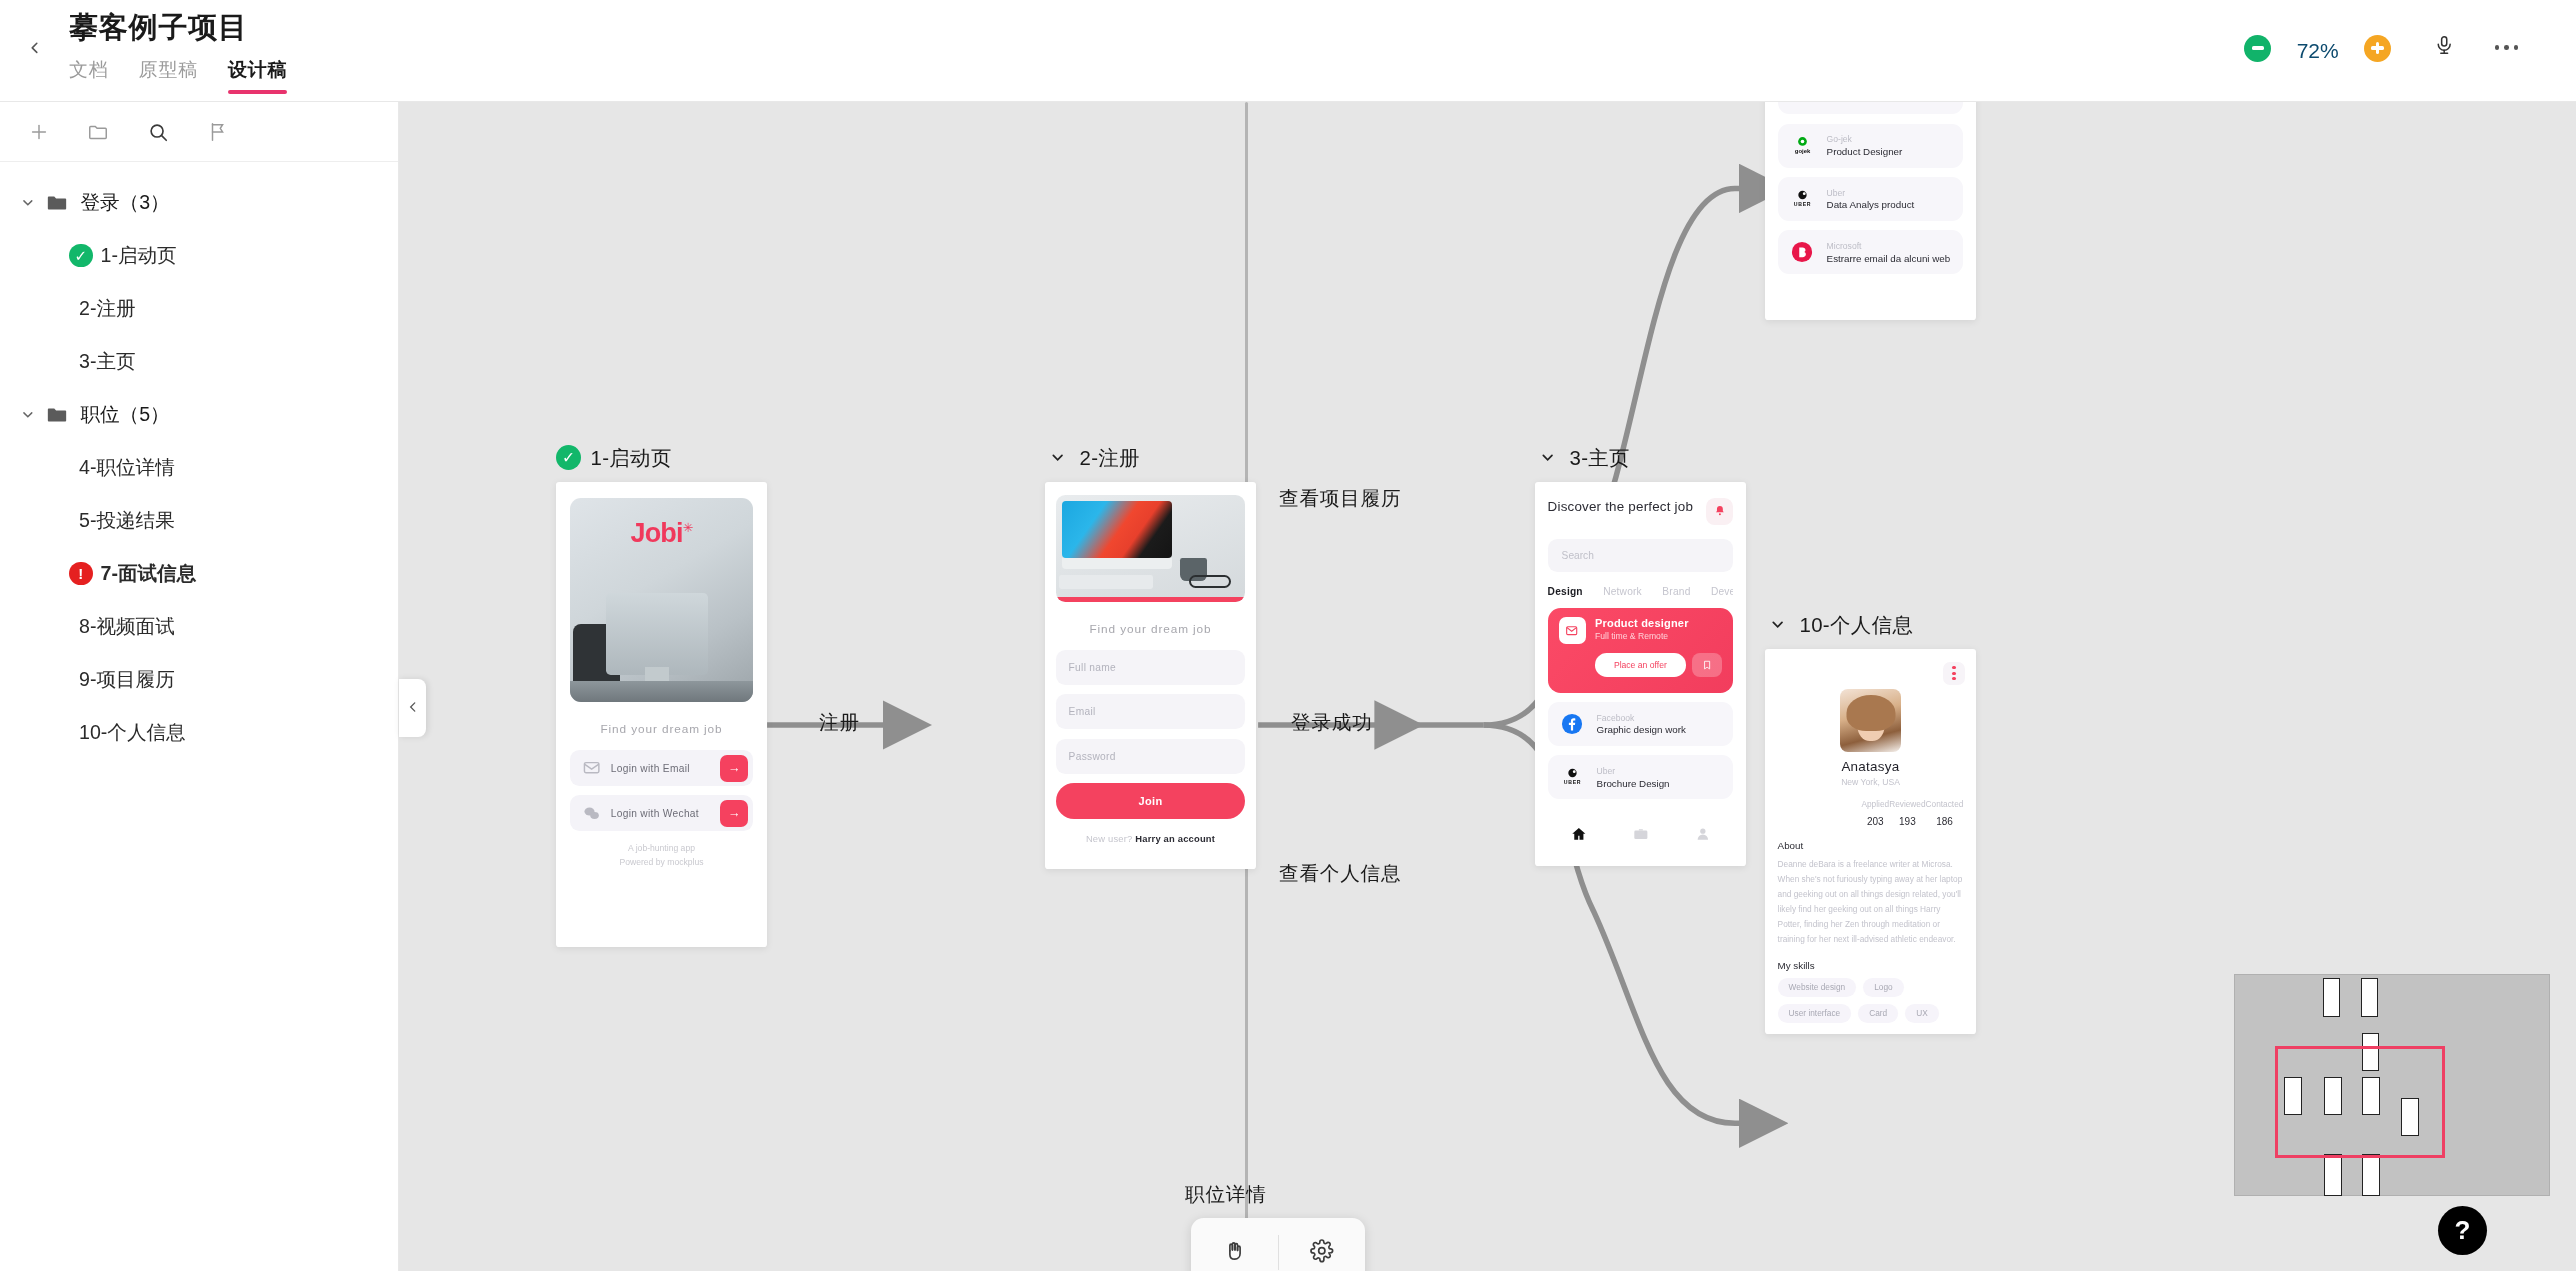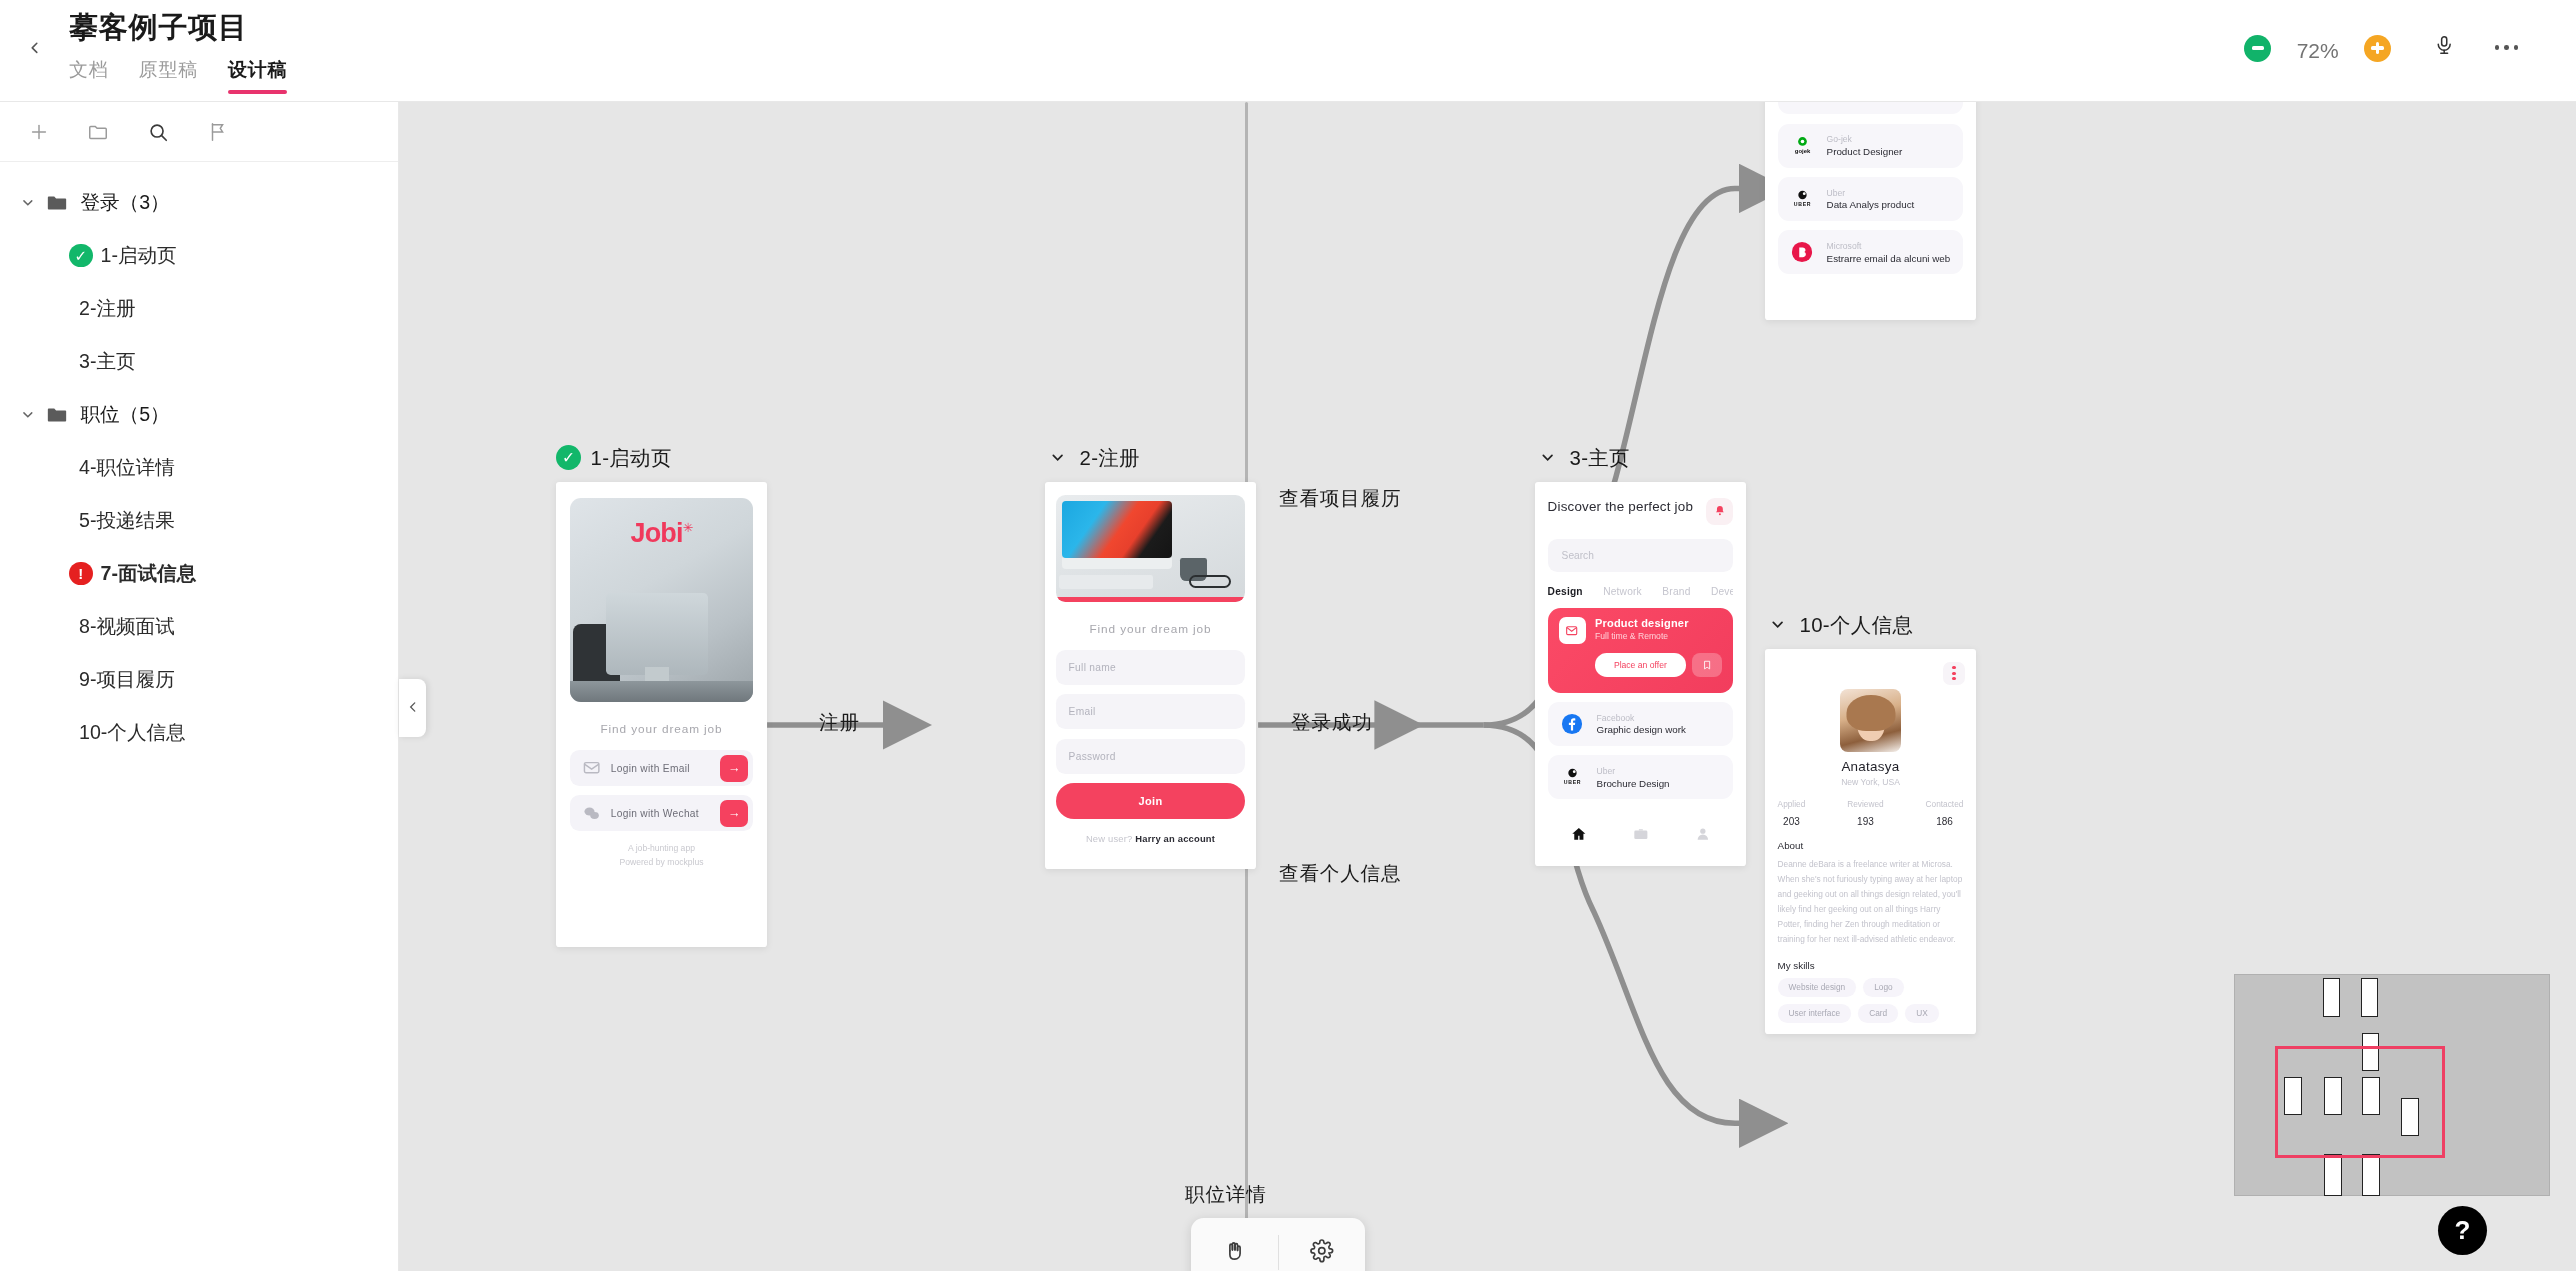--- a/index.html
+++ b/index.html
@@ -36,21 +36,21 @@
     height:3.9px; background:#e8336d; border-radius:2.4px;
   }
 
   .zoom-group{ position:absolute; right:185px; top:33px; display:flex; align-items:center; gap:17.3px; }
   .circ-btn{ width:27px; height:27px; border-radius:50%; display:flex; align-items:center;
              justify-content:center; cursor:pointer; }
   .circ-minus{ background:#11b36a; }
   .circ-plus{ background:#f5a623; }
   .circ-btn .bar{ width:12.6px; height:3.1px; background:#fff; border-radius:1.6px; position:absolute;}
   .circ-plus .bar.v{ width:3.1px; height:12.6px; }
-  .zoom-val{ font-size:21px; color:#737373; min-width:58px; text-align:center;margin-top:6px; }
+  .zoom-val{ font-size:21px; color:#0c4a6e; min-width:58px; text-align:center;margin-top:6px; }
   .mic-btn{ position:absolute; right:116px; top:31px; width:31px; height:31px; cursor:pointer;
             display:flex; align-items:center; justify-content:center; color:#333;}
   .more-btn{ position:absolute; right:52px; top:38px; width:35px; height:19px; cursor:pointer;
              display:flex; align-items:center; justify-content:center; gap:4.7px;}
   .more-btn i{ width:4.7px;height:4.7px;border-radius:50%;background:#555;display:block;}
 
   
   .sidebar{
     position:absolute; left:0; top:102px; width:399px; height:1169px;
     background:#fff; border-right:0.8px solid #e8e8e8;
@@ -204,21 +204,21 @@
   .kebab i{ width:3.1px;height:3.1px;border-radius:50%;background:#f4425f;display:block;}
   .avatar{ width:61px;height:63px;margin:27px auto 0;border-radius:7.9px;overflow:hidden;
            background:linear-gradient(165deg,#f3e3d6 0%,#d8b089 40%,#8d5f3c 72%,#f7f2ee 100%);
            position:relative;}
   .avatar .face{ position:absolute; left:50%; top:19px; transform:translateX(-50%);
                  width:27px;height:33px;border-radius:50% 50% 45% 45%;background:#f0cdb1;}
   .avatar .hair{ position:absolute; left:50%; top:6.3px; transform:translateX(-50%);
                  width:49px;height:36px;border-radius:50% 50% 40% 40%;background:#a9784f;}
   .pname{ text-align:center; font-size:13.4px; color:#1f1f27; margin-top:7.9px; letter-spacing:0.3px;}
   .ploc{ text-align:center; font-size:8.6px; color:#c3c3cc; margin-top:2.4px;}
-  .stats{ display:flex; justify-content:space-between; margin-top:12.6px;}
+  .stats{ display:flex; justify-content:flex-end; margin-top:12.6px;}
   .stat .sl{ font-size:8.3px; color:#c3c3cc; text-align:center;}
   .stat .sv{ font-size:10px; color:#2b2b33; text-align:center; margin-top:7px;}
   .sec-h{ font-size:9.8px; color:#2b2b33; margin-top:12.6px;}
   .sec-p{ font-size:8.3px; color:#c3c3cc; line-height:1.82; margin-top:5.5px;}
   .chips{ display:flex; flex-wrap:wrap; gap:7px; margin-top:7px;}
   .chip{ height:19px; padding:0 11px; background:#f6f4fa; border-radius:9.4px; font-size:8.3px;
          color:#a9a9b4; display:flex; align-items:center;}
 
   
   .arrow-label{ position:absolute; font-size:19.6px; color:#1a1a1a; letter-spacing:0.8px;

